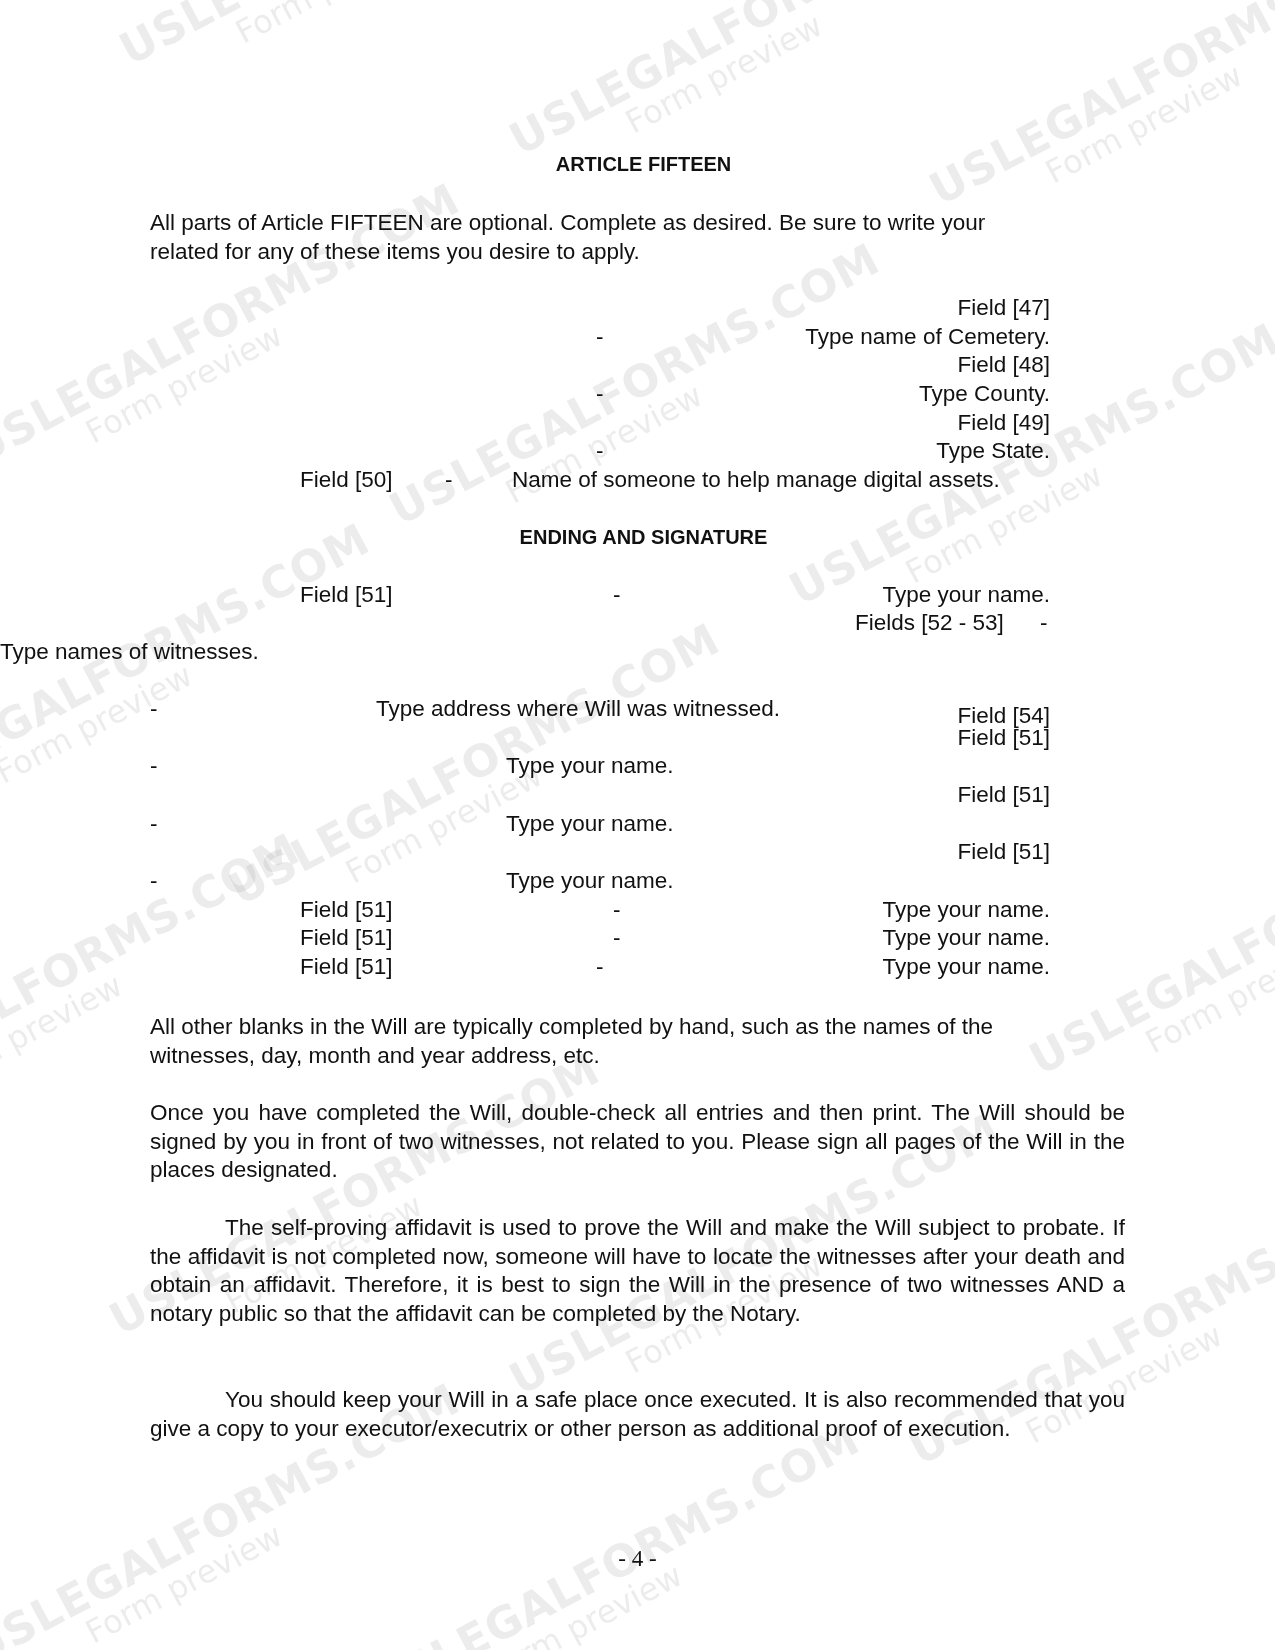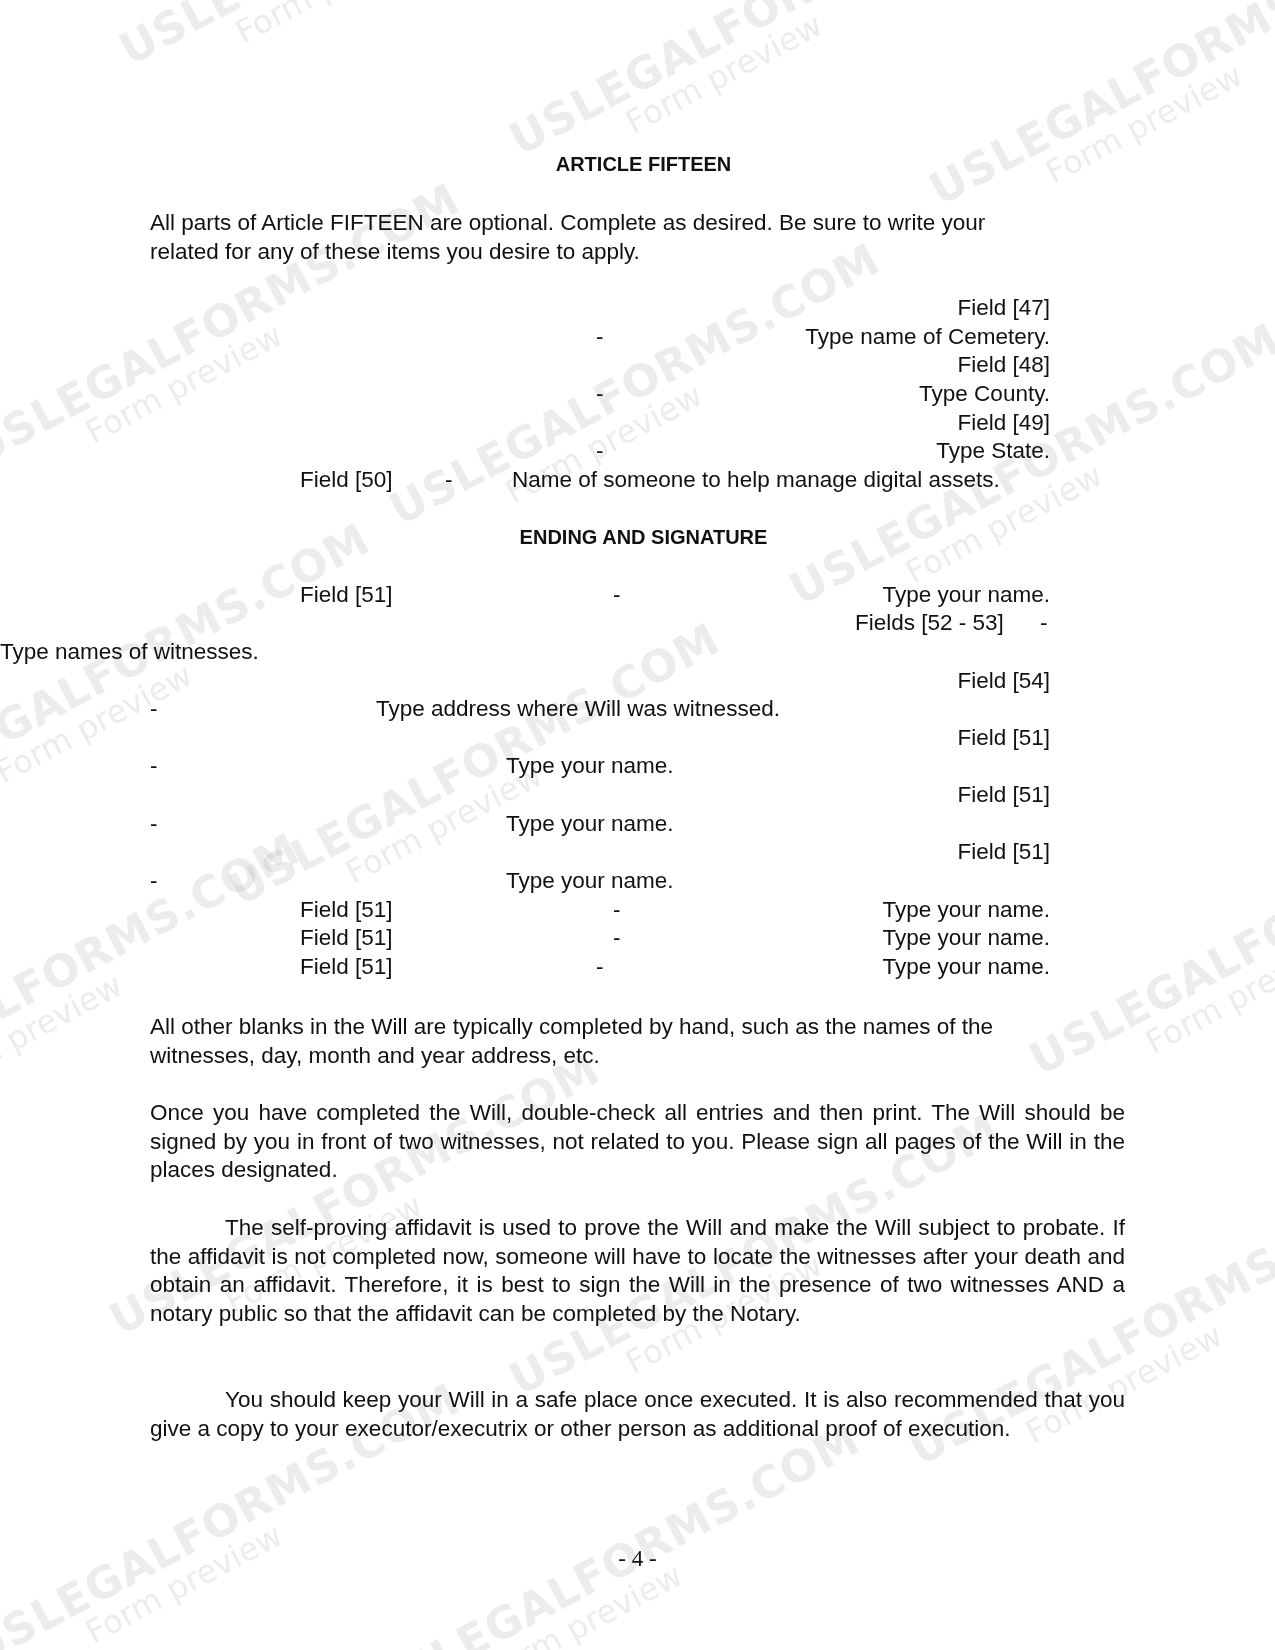--- a/index.html
+++ b/index.html
@@ -110,21 +110,21 @@
   <div class="h" style="left:0; width:1275px; text-align:center; top:523px;">ENDING AND SIGNATURE</div>
 
   <div class="t" style="left:300px; top:581px;">Field [51]</div>
   <div class="t" style="left:613px; top:581px;">-</div>
   <div class="t r" style="right:225px; top:581px;">Type your name.</div>
 
   <div class="t" style="left:855px; top:609px;">Fields [52 - 53]</div>
   <div class="t" style="left:1040px; top:609px;">-</div>
   <div class="t" style="left:0; width:1200px; text-align:left; top:638px;">Type names of witnesses.</div>
 
-  <div class="t r" style="right:225px; top:667px;">Field [54]</div>
+  <div class="t r" style="right:225px; top:702px;">Field [54]</div>
   <div class="t" style="left:150px; top:695px;">-</div>
   <div class="t" style="left:376px; top:695px;">Type address where Will was witnessed.</div>
 
   <div class="t r" style="right:225px; top:724px;">Field [51]</div>
   <div class="t" style="left:150px; top:752px;">-</div>
   <div class="t" style="left:506px; top:752px;">Type your name.</div>
 
   <div class="t r" style="right:225px; top:781px;">Field [51]</div>
   <div class="t" style="left:150px; top:810px;">-</div>
   <div class="t" style="left:506px; top:810px;">Type your name.</div>

